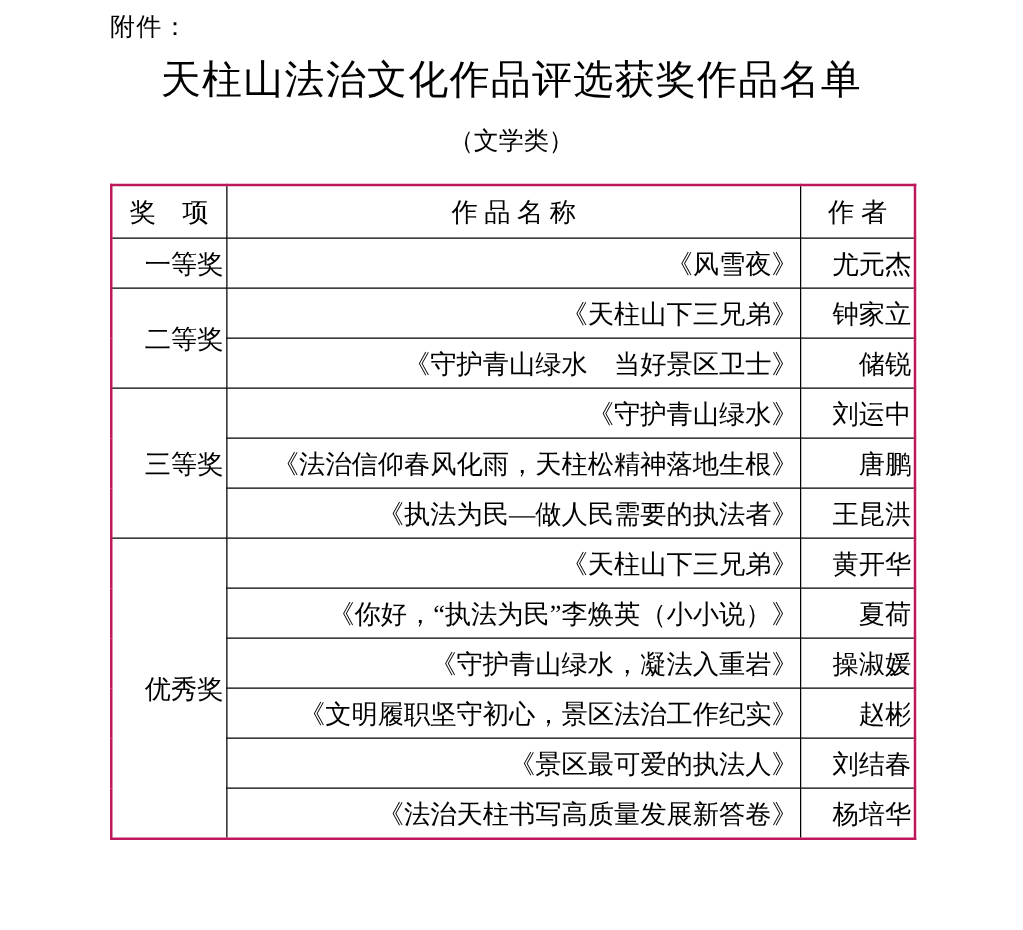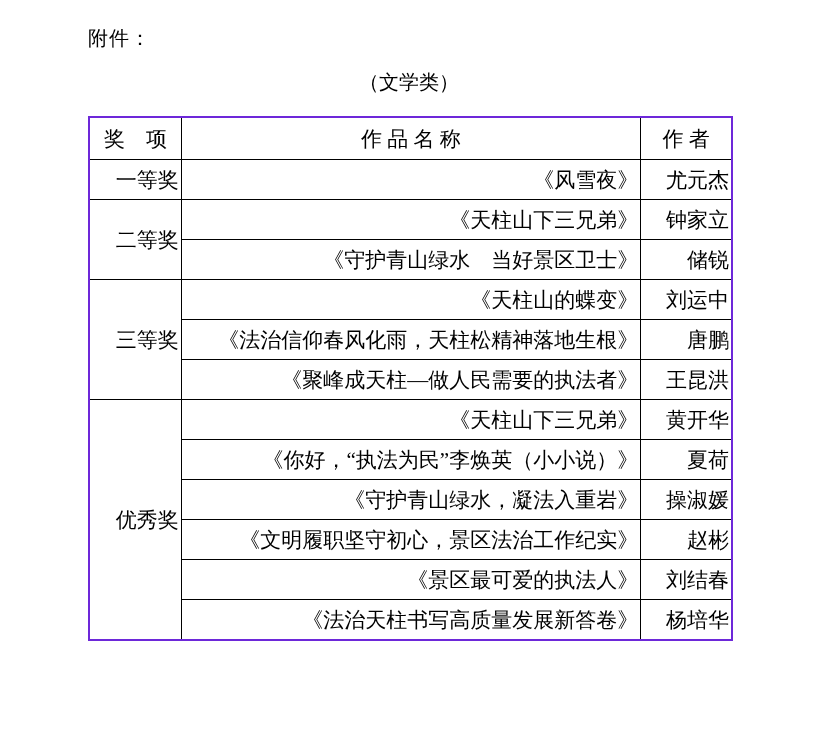--- a/index.html
+++ b/index.html
@@ -10,21 +10,21 @@
   .page {
     position: relative;
     width: 818px;
     height: 744px;
     background: #ffffff;
     color: #000000;
     font-family: "Liberation Serif", "DejaVu Serif", serif;
     overflow: hidden;
   }
   .attachment {
-    padding-top: 25px;
+    padding-top: 9px;
     margin-left: 88px;
     font-size: 20px;
     line-height: 27px;
     letter-spacing: 1px;
   }
   .doc-title {
     margin-top: 7px;
     text-align: center;
     font-size: 32px;
     line-height: 40px;
@@ -41,21 +41,21 @@
     margin-left: 88px;
     margin-top: 21px;
     border-collapse: collapse;
     table-layout: fixed;
     width: 645px;
   }
   table.awards, table.awards th, table.awards td {
     border: 1px solid #000000;
   }
   table.awards {
-    border: 2px solid #6d28d9;
+    border: 2px solid #be185d;
   }
   table.awards th {
     font-weight: normal;
     height: 41px;
     font-size: 21px;
     text-align: center;
     vertical-align: middle;
     padding: 0;
   }
   table.awards td {
@@ -71,20 +71,21 @@
   .col-work   { width: 458px; }
   .col-author { width: 91px; }
 </style>
 </head>
 <body>
 
 <div class="page">
 
   <div class="attachment">附件：</div>
 
+  <div class="doc-title">天柱山法治文化作品评选获奖作品名单</div>
 
   <div class="doc-subtitle">（文学类）</div>
 
   <table class="awards">
     <colgroup>
       <col class="col-award">
       <col class="col-work">
       <col class="col-author">
     </colgroup>
     <thead>
@@ -105,29 +106,29 @@
           <td rowspan="2">二等奖</td>
           <td>《天柱山下三兄弟》</td>
           <td>钟家立</td>
         </tr>
         <tr>
           <td>《守护青山绿水　当好景区卫士》</td>
           <td>储锐</td>
         </tr>
         <tr>
           <td rowspan="3">三等奖</td>
-          <td>《天柱山的蝶变》</td>
+          <td>《守护青山绿水》</td>
           <td>刘运中</td>
         </tr>
         <tr>
           <td>《法治信仰春风化雨，天柱松精神落地生根》</td>
           <td>唐鹏</td>
         </tr>
         <tr>
-          <td>《聚峰成天柱—做人民需要的执法者》</td>
+          <td>《执法为民—做人民需要的执法者》</td>
           <td>王昆洪</td>
         </tr>
         <tr>
           <td rowspan="6">优秀奖</td>
           <td>《天柱山下三兄弟》</td>
           <td>黄开华</td>
         </tr>
         <tr>
           <td>《你好，“执法为民”李焕英（小小说）》</td>
           <td>夏荷</td>

